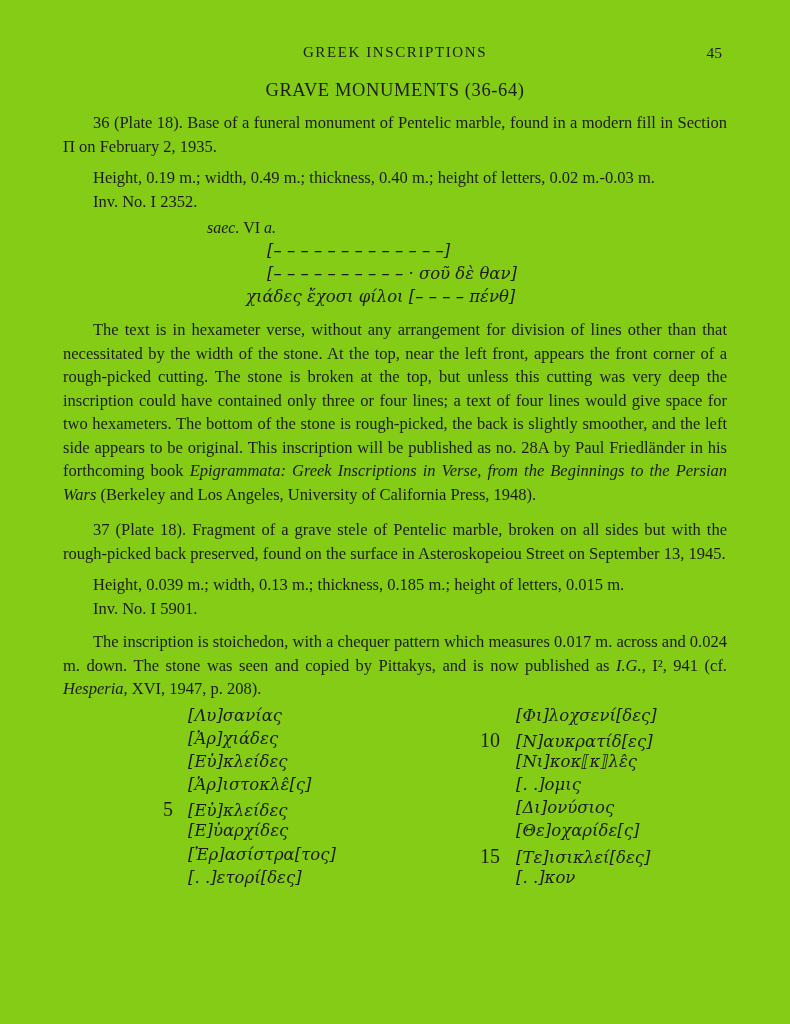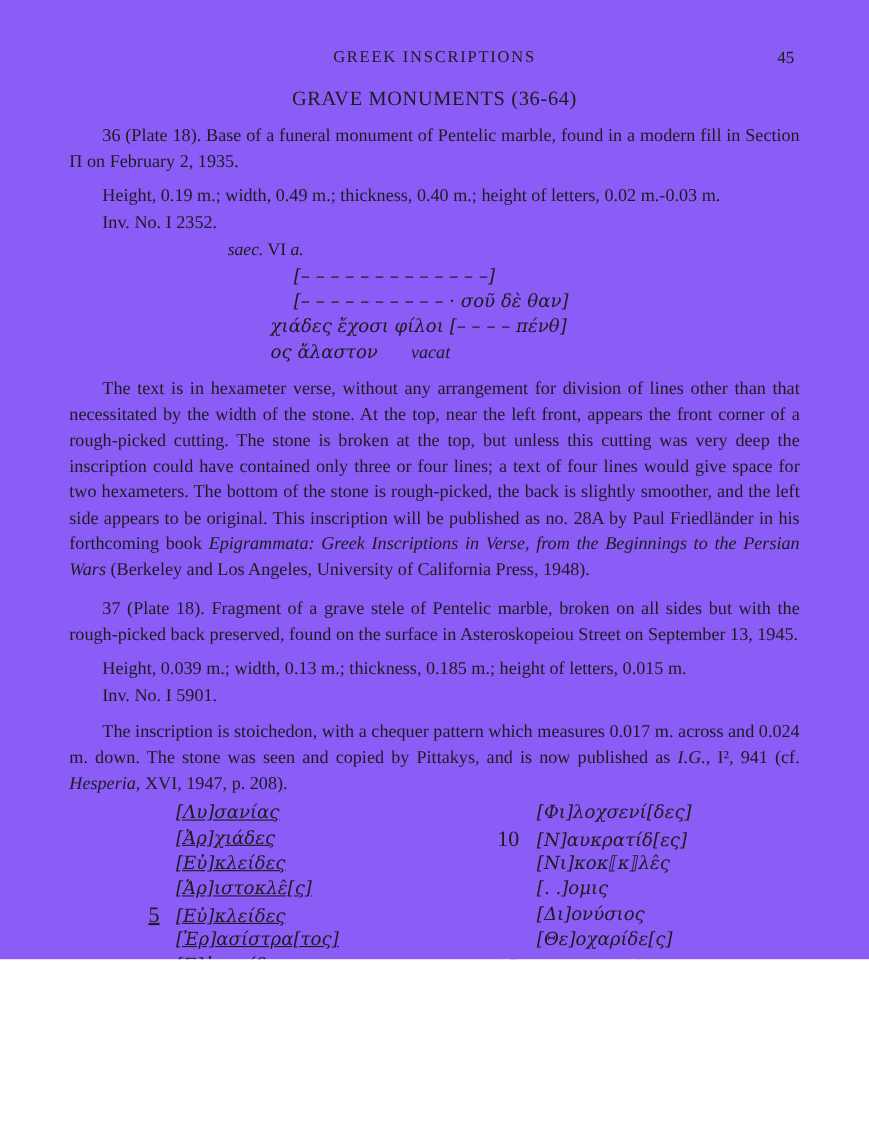--- a/index.html
+++ b/index.html
@@ -4,22 +4,22 @@
 <style>
   html, body { margin: 0; padding: 0; }
   body {
     width: 790px; height: 1024px;
     background: #ffffff;
     font-family: "Liberation Serif", serif;
     color: #1c1c1c;
   }
   .page {
     position: relative;
-    width: 790px; height: 872px;
-    background: #8b5cf6;
+    width: 790px; height: 1024px;
+    background: #84cc16;
     overflow: hidden;
   }
   .content {
     padding: 0 63px;
   }
   
   .running-head {
     position: relative;
     padding-top: 44px;
     text-align: center;
@@ -85,21 +85,21 @@
     position: absolute; left: 220px; top: 0;
     font-size: 15.5px; letter-spacing: 1px;
     font-family: "DejaVu Serif", "DejaVu Sans", serif;
   }
   
   .name-columns {
     display: flex;
     margin-top: 5px;
   }
   .name-col { display: flex; flex-direction: column; }
-  .name-col.left  { margin-left: 70px; width: 319px; text-decoration: underline; }
+  .name-col.left  { margin-left: 98px; width: 319px; }
   .name-col.right { }
   .name-row {
     display: flex;
     align-items: baseline;
     height: 23.2px;
     font-size: 16.5px;
   }
   .line-num {
     font-style: normal;
     font-family: "Liberation Serif", serif;
@@ -127,21 +127,20 @@
 
     <p class="body indent mt8">Height, 0.19 m.; width, 0.49 m.; thickness, 0.40 m.; height of letters, 0.02 m.-0.03 m.</p>
     <p class="body indent">Inv. No. I 2352.</p>
 
     <div class="date-line36"><i>saec.</i><span> VI </span><i>a.</i></div>
 
     <div class="inscription36 greek">
       <div class="insc-line pad">[– – – – – – – – – – – – –]</div>
       <div class="insc-line pad">[– – – – – – – – – – · σοῦ δὲ θαν]</div>
       <div class="insc-line">χιάδες ἔχοσι φίλοι [– – – – πένθ]</div>
-      <div class="insc-line"><span>ος ἄλαστον</span><i class="vacat">vacat</i></div>
     </div>
 
     <p class="body indent mt10"><span>The text is in hexameter verse, without any arrangement for division of lines other than that necessitated by the width of the stone.  At the top, near the left front, appears the front corner of a rough-picked cutting.  The stone is broken at the top, but unless this cutting was very deep the inscription could have contained only three or four lines; a text of four lines would give space for two hexameters.  The bottom of the stone is rough-picked, the back is slightly smoother, and the left side appears to be original.  This inscription will be published as no. 28A by Paul Friedländer in his forthcoming book </span><i>Epigrammata: Greek Inscriptions in Verse, from the Beginnings to the Persian Wars</i><span> (Berkeley and Los Angeles, University of California Press, 1948).</span></p>
 
     <p class="body indent mt12"><b class="entry-num">37</b><span> (Plate 18).  Fragment of a grave stele of Pentelic marble, broken on all sides but with the rough-picked back preserved, found on the surface in Asteroskopeiou Street on September 13, 1945.</span></p>
 
     <p class="body indent mt8">Height, 0.039 m.; width, 0.13 m.; thickness, 0.185 m.; height of letters, 0.015 m.</p>
     <p class="body indent">Inv. No. I 5901.</p>
 
     <p class="body indent mt10"><span>The inscription is stoichedon, with a chequer pattern which measures 0.017 m. across and 0.024 m. down.  The stone was seen and copied by Pittakys, and is now published as </span><i>I.G.</i><span>, I², 941 (cf. </span><i>Hesperia</i><span>, XVI, 1947, p. 208).</span></p>
@@ -164,25 +163,25 @@
         <div class="name-row">
             <span class="line-num"></span>
             <span class="name-text greek">[Ἀρ]ιστοκλε̂[ς]</span>
           </div>
         <div class="name-row">
             <span class="line-num">5</span>
             <span class="name-text greek">[Εὐ]κλείδες</span>
           </div>
         <div class="name-row">
             <span class="line-num"></span>
+            <span class="name-text greek">[Ε]ὐαρχίδες</span>
+          </div>
+        <div class="name-row">
+            <span class="line-num"></span>
             <span class="name-text greek">[Ἐρ]ασίστρα[τος]</span>
-          </div>
-        <div class="name-row">
-            <span class="line-num"></span>
-            <span class="name-text greek">[Ε]ὐαρχίδες</span>
           </div>
         <div class="name-row">
             <span class="line-num"></span>
             <span class="name-text greek">[. .]ετορί[δες]</span>
           </div>
       </div>
       <div class="name-col right">
         <div class="name-row">
             <span class="line-num"></span>
             <span class="name-text greek">[Φι]λοχσενί[δες]</span>

